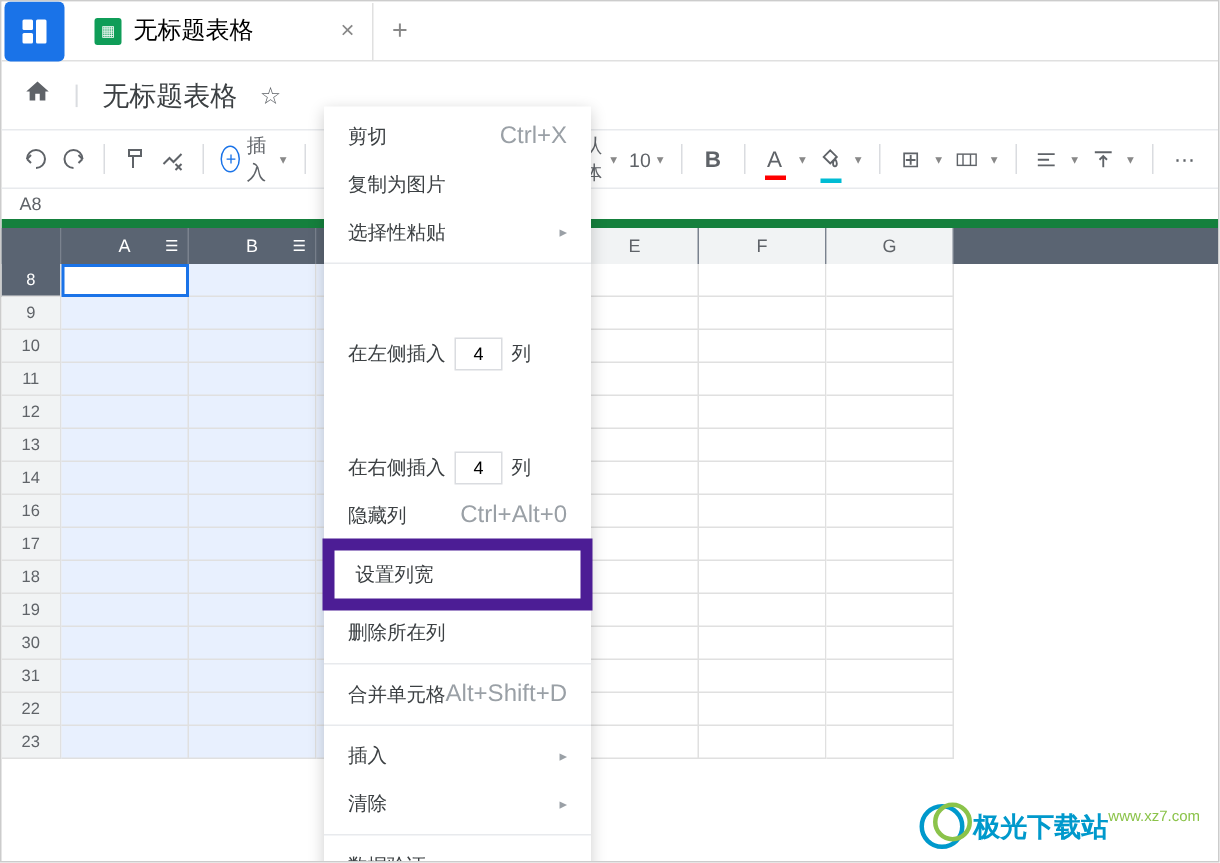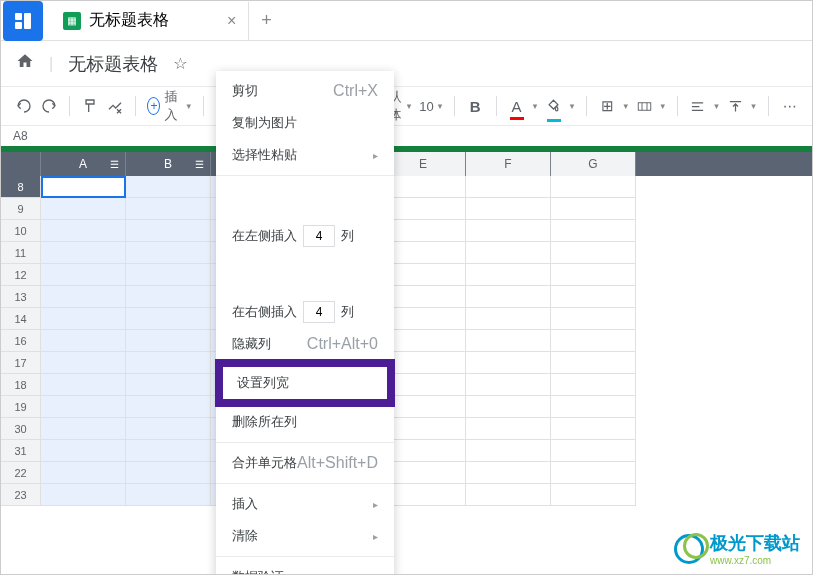--- a/index.html
+++ b/index.html
@@ -57,21 +57,21 @@
 .menu-shortcut { color: #9aa0a6; font-size: 16px; }
 .menu-arrow { color: #9aa0a6; font-size: 10px; }
 .menu-divider { height: 1px; background: #e8eaed; margin: 4px 0; }
 .menu-input { width: 32px; height: 22px; border: 1px solid #dadce0; text-align: center; font-size: 12px; margin: 0 6px; }
 .insert-row { display: flex; align-items: center; padding: 5px 16px; color: #3c4043; font-size: 13px; margin-top: 44px; }
 .menu-item.highlighted { border: 8px solid #4c1d95; margin: -1px; padding: 7px 14px; }
 
 .watermark { position: absolute; bottom: 8px; right: 12px; display: flex; align-items: center; gap: 6px; z-index: 50; }
 .wm-logo { width: 30px; height: 30px; border: 3px solid #0099cc; border-radius: 50%; position: relative; }
 .wm-logo::before { content: ''; position: absolute; width: 20px; height: 20px; border: 3px solid #8bc34a; border-radius: 50%; top: -4px; right: -8px; }
-.wm-text { display: flex; flex-direction: column; }
+.wm-text { display: flex; flex-direction: row; }
 .wm-zh { color: #0099cc; font-size: 18px; font-weight: bold; }
 .wm-en { color: #8bc34a; font-size: 10px; }
 </style>
 </head>
 <body>
 
 <div class="titlebar">
   <div class="app-logo">
     <svg width="20" height="20" viewBox="0 0 20 20">
         <rect x="2" y="2" width="7" height="7" fill="#fff" rx="1"></rect>

